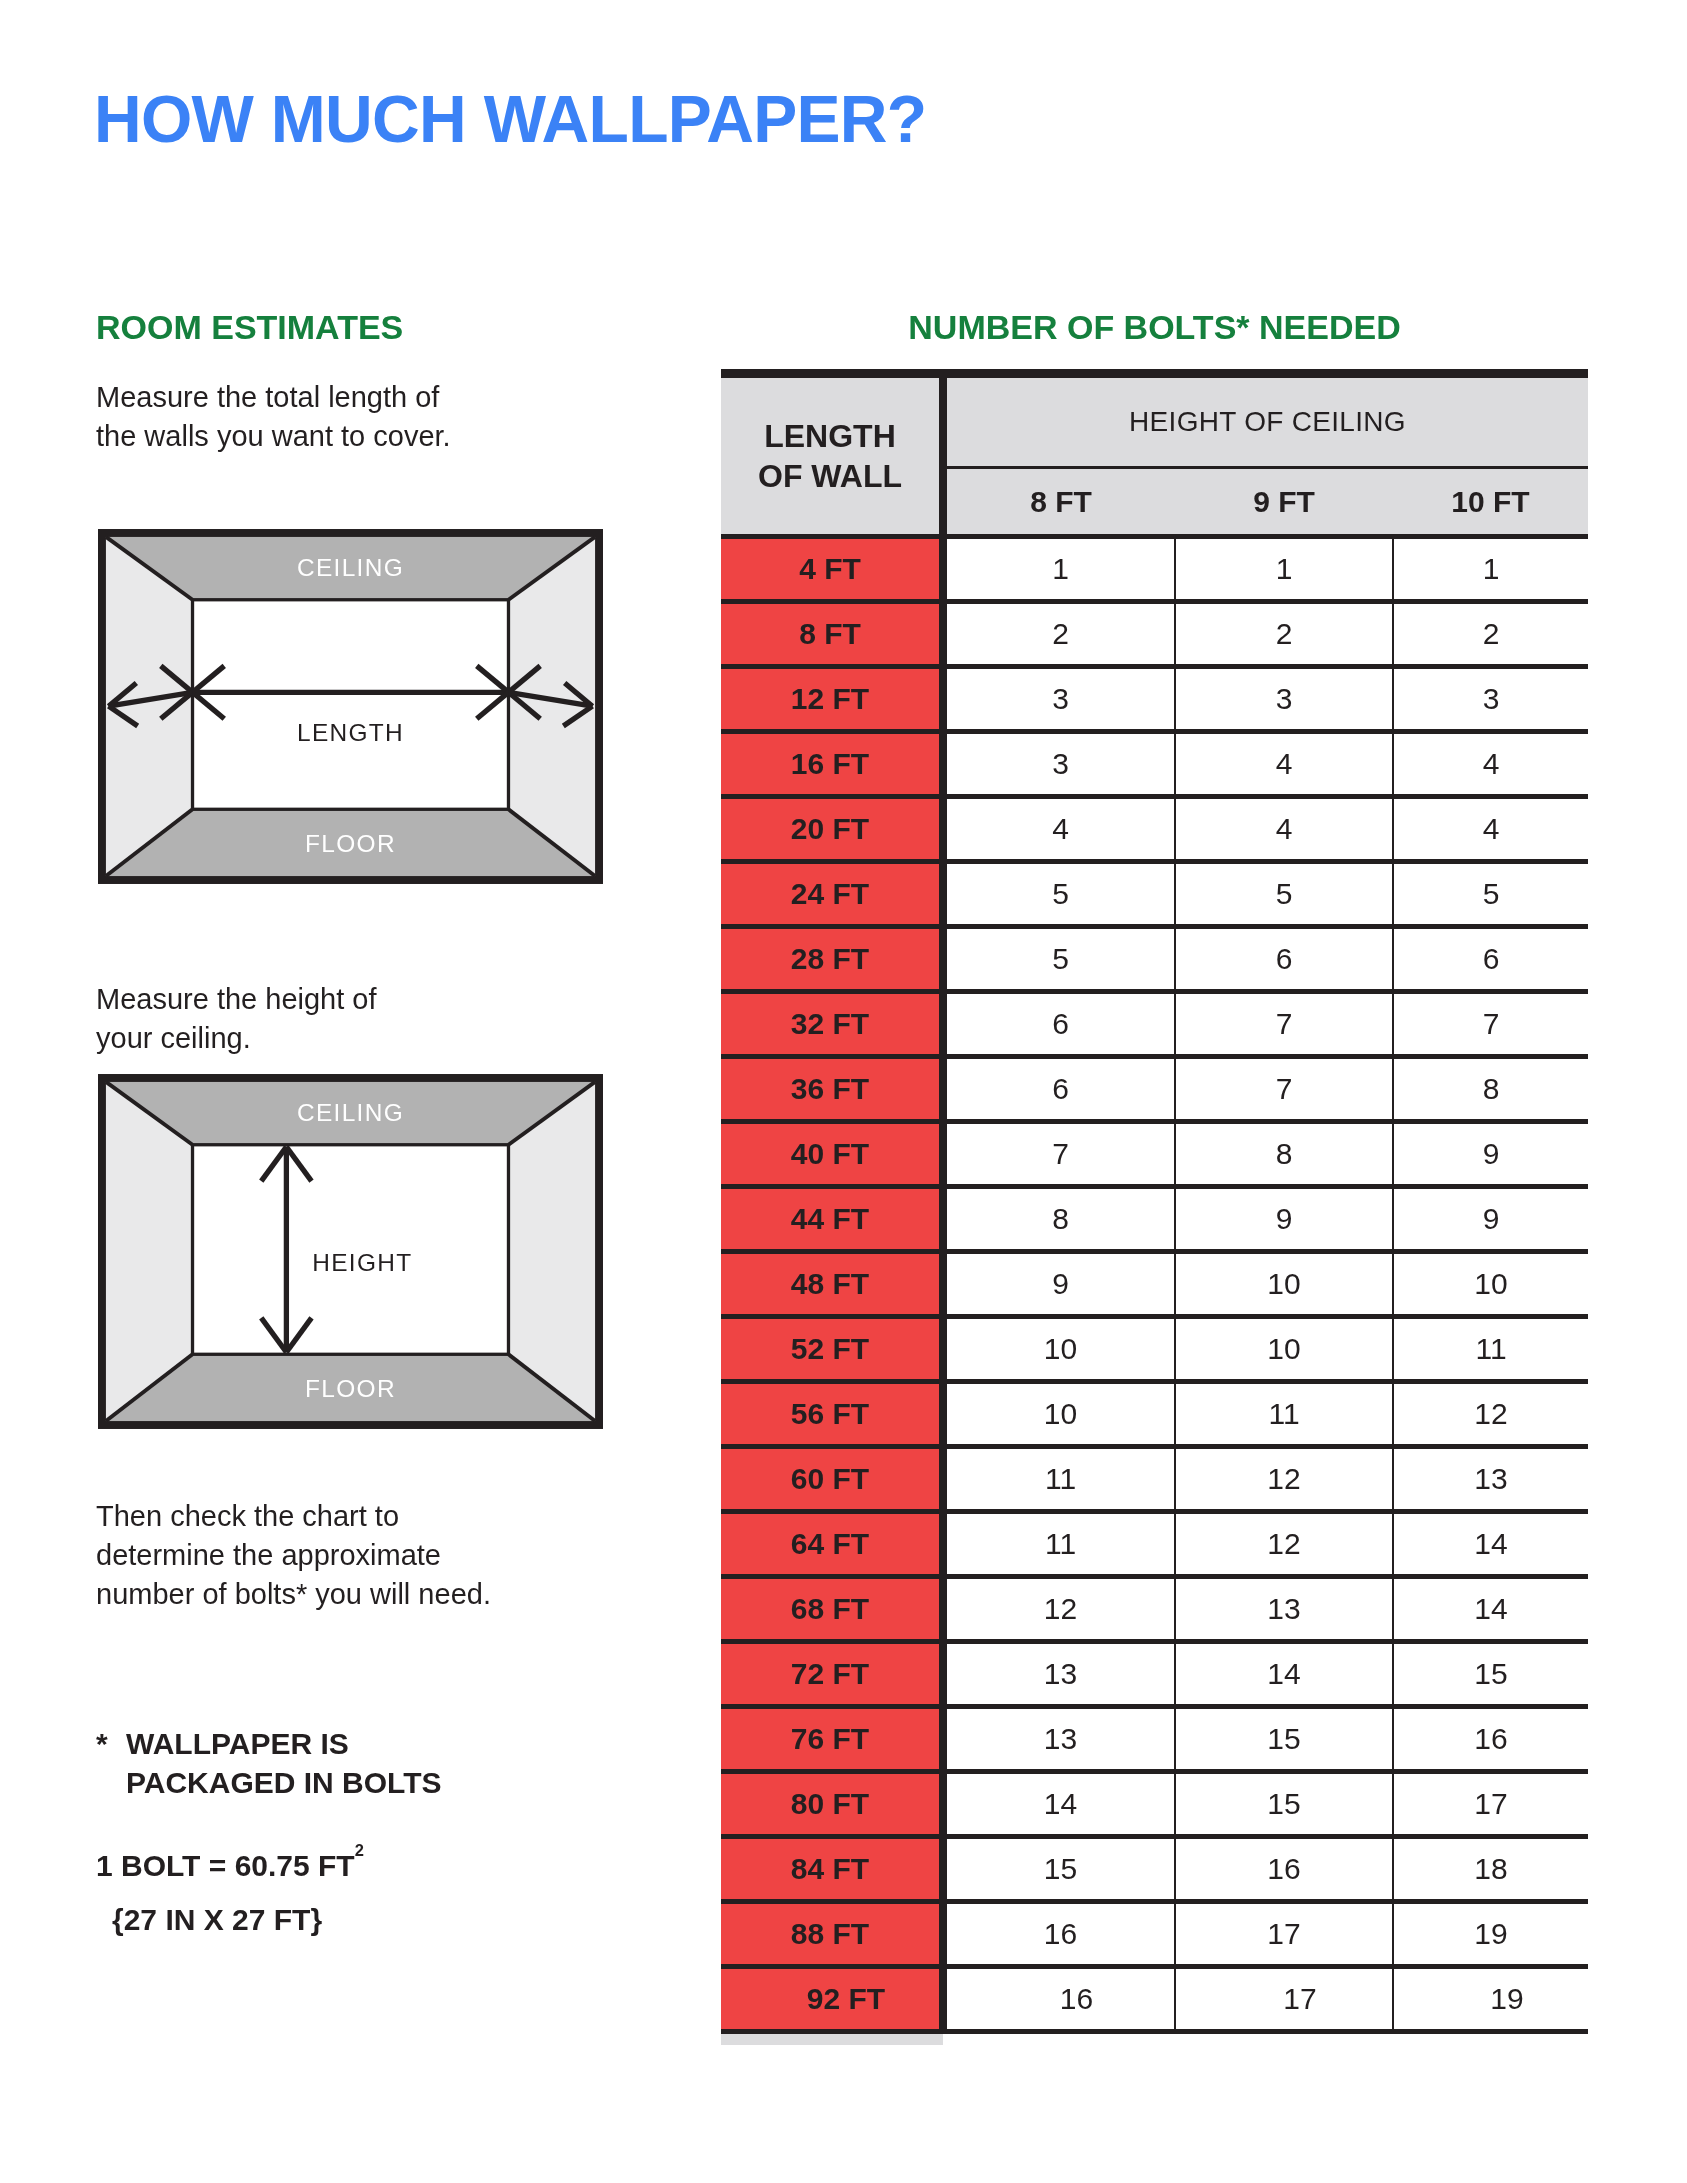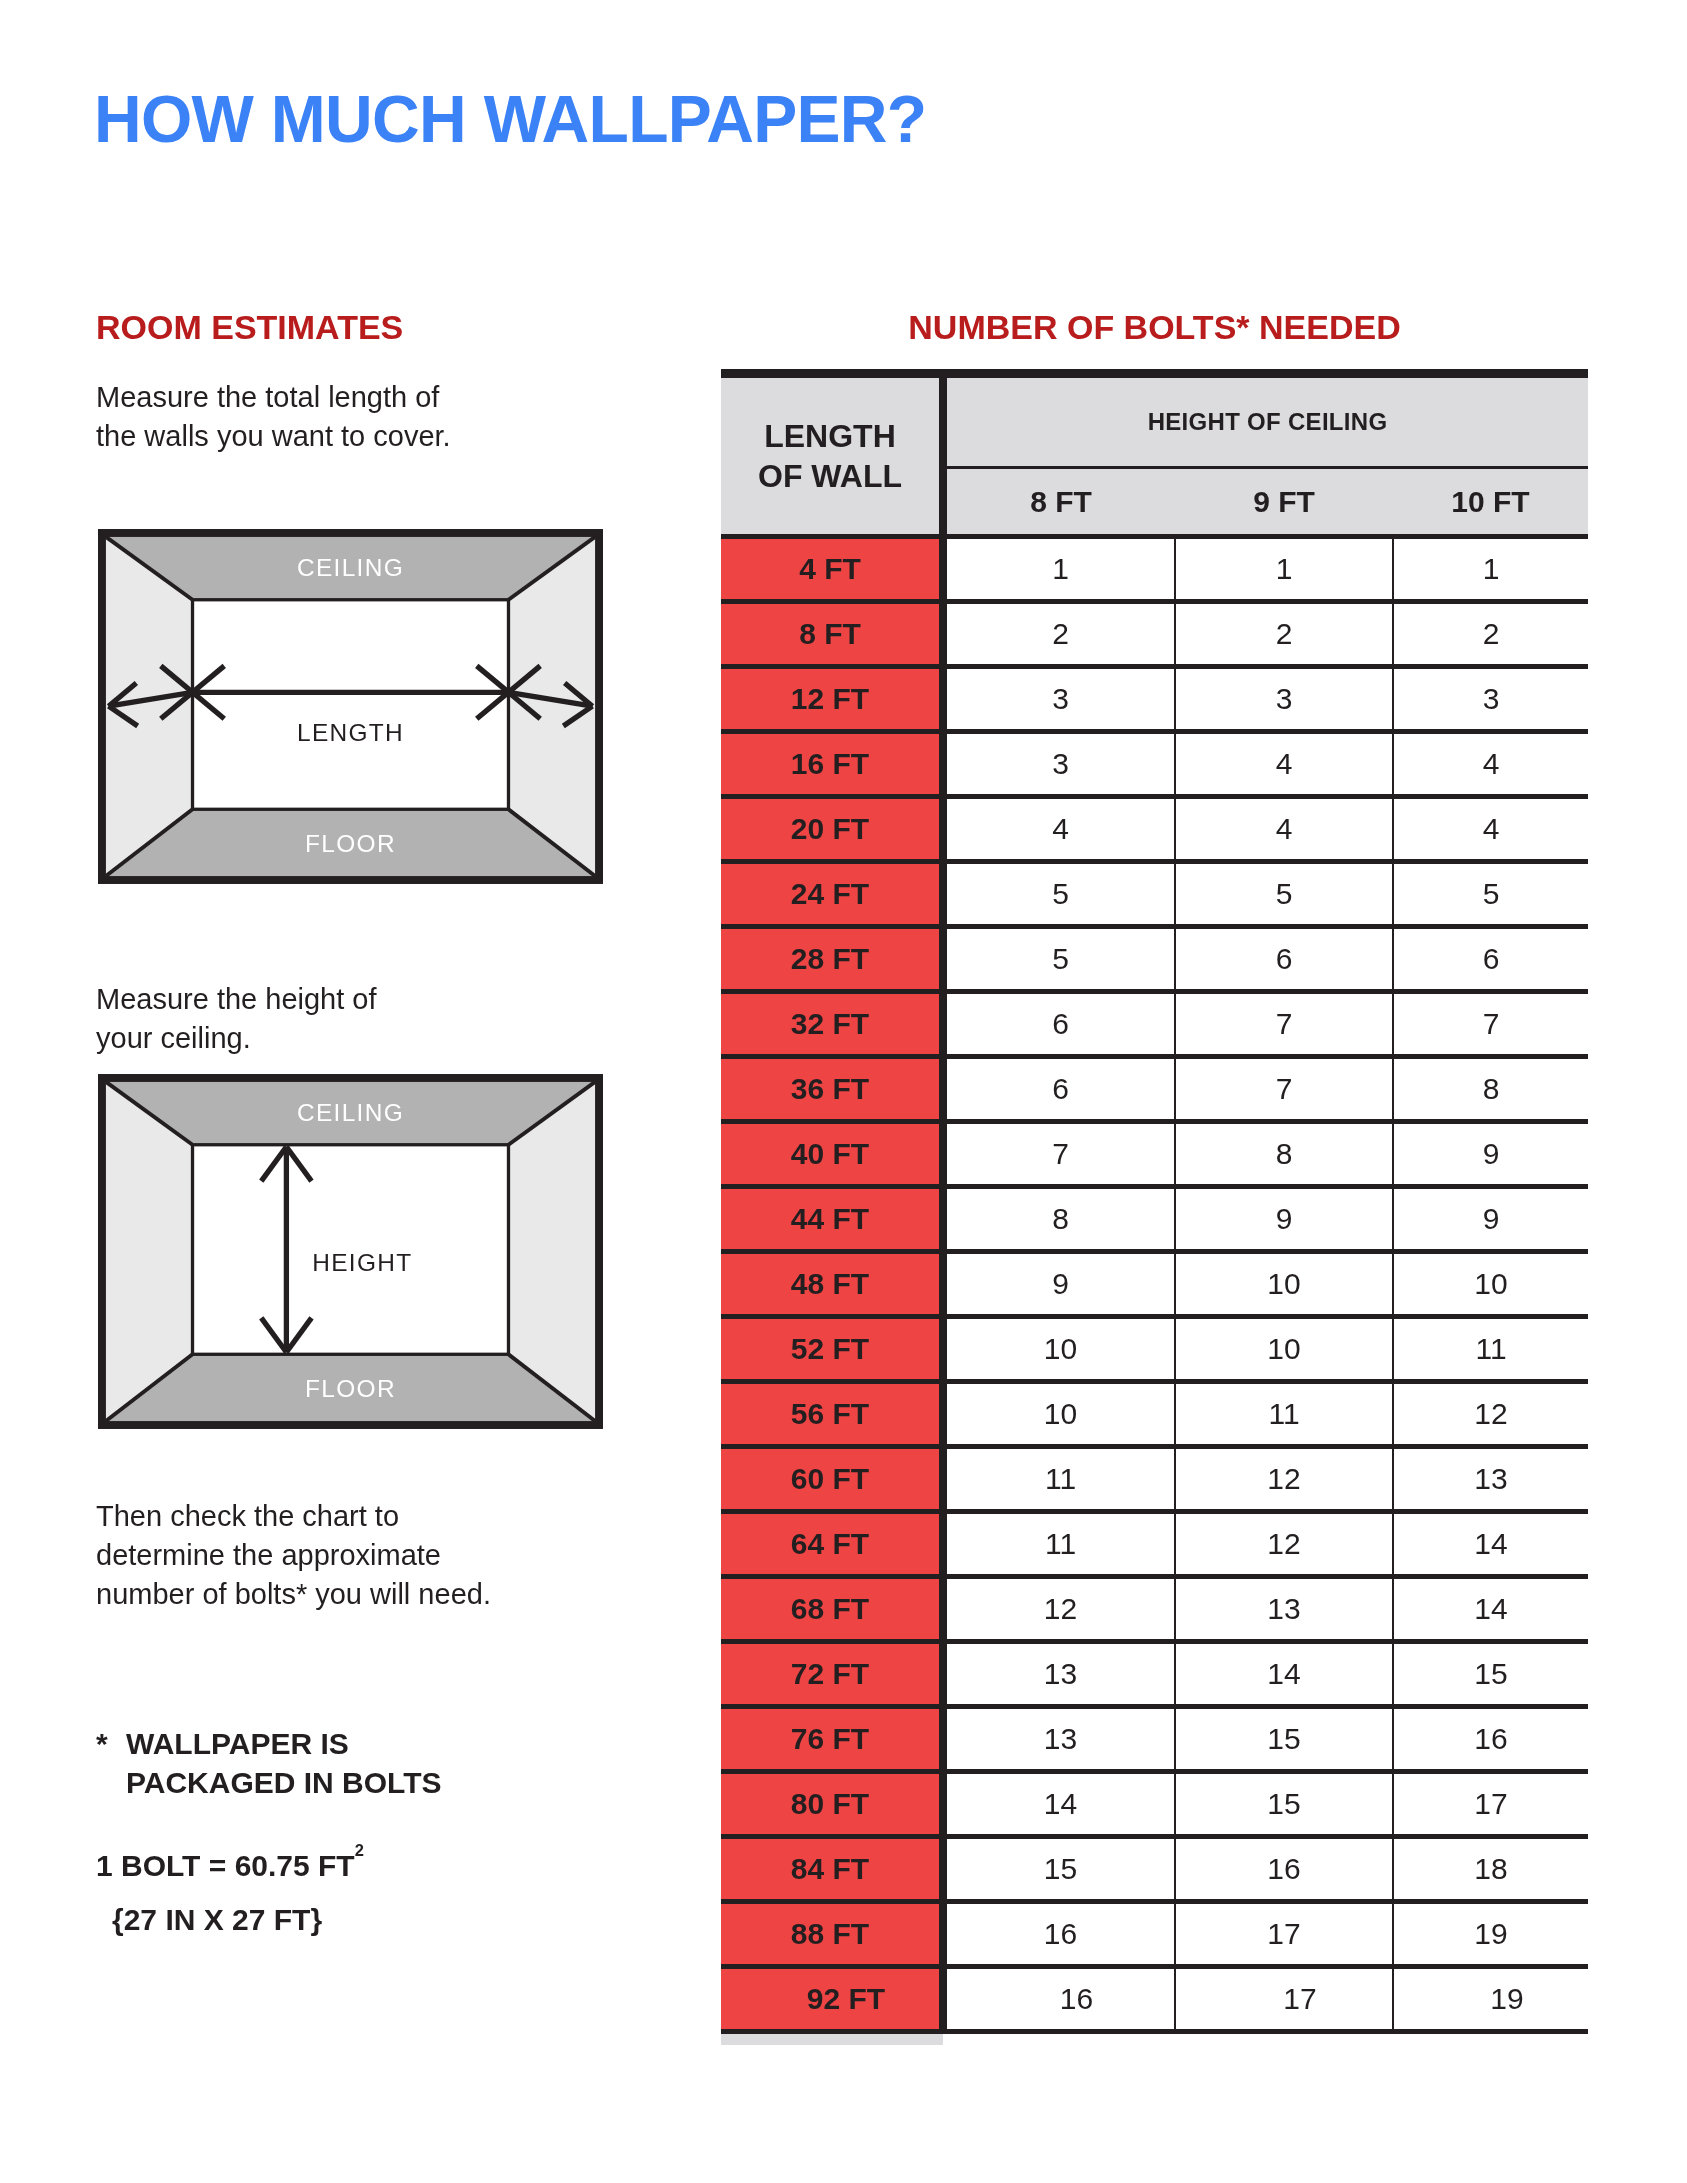--- a/index.html
+++ b/index.html
@@ -15,21 +15,21 @@
 
   
   #page-title {
     left: 94px; top: 86px;
     font-size: 66px; line-height: 1;
     font-weight: bold; color: #3b82f6;
     letter-spacing: -0.7px; margin: 0;
   }
   .section-h {
     font-size: 34px; font-weight: bold;
-    color: #b91c1c; margin: 0; line-height: 1;
+    color: #15803d; margin: 0; line-height: 1;
   }
   #room-estimates-heading { left: 96px; top: 310px; }
   #table-title { left: 721px; top: 310px; width: 867px; text-align: center; }
 
   
   .para { font-size: 29px; line-height: 1.34; margin: 0; }
   #step1 { left: 96px; top: 378px; }
   #step2 { left: 96px; top: 945px; margin-top: 35px; }
   #step3 { left: 96px; top: 1497px; }
 
@@ -59,21 +59,21 @@
   .bolt-table th, .bolt-table td {
     padding: 0; text-align: center; vertical-align: middle;
     color: #231f20;
   }
   .bolt-table tr.hr1 th { border-top: 9.3px solid #231f20; background: #dcdcde; }
   .bolt-table th.labelcol {
     background: #dcdcde;
     border-right: 8px solid #231f20;
     font-size: 32px; font-weight: bold; line-height: 1.25;
   }
-  .bolt-table th.span-h { height: 88px; font-size: 24px; font-weight: bold; letter-spacing: 0.3px; }
+  .bolt-table th.span-h { height: 88px; font-size: 28px; font-weight: normal; letter-spacing: 0.3px; }
   .bolt-table tr.hr2 th { background: #dcdcde; border-top: 3.3px solid #231f20; height: 65px; font-size: 30px; font-weight: bold; }
   .bolt-table tbody td { border-top: 5.3px solid #231f20; height: 60px; font-size: 30px; }
   .bolt-table td.rowlabel { background: #ef4444; border-right: 8px solid #231f20; font-weight: bold; }
   .bolt-table td.num { background: #ffffff; font-weight: normal; }
   .bolt-table td.vline { border-left: 2.6px solid #231f20; }
   .bolt-table tbody tr:last-child td { border-bottom: 5.3px solid #231f20; padding-left: 32px; }
   #gray-stub { position: absolute; left: 0; bottom: -10.6px; width: 222px; height: 10.6px; background: #dcdcde; }
 </style>
 </head>
 <body>

